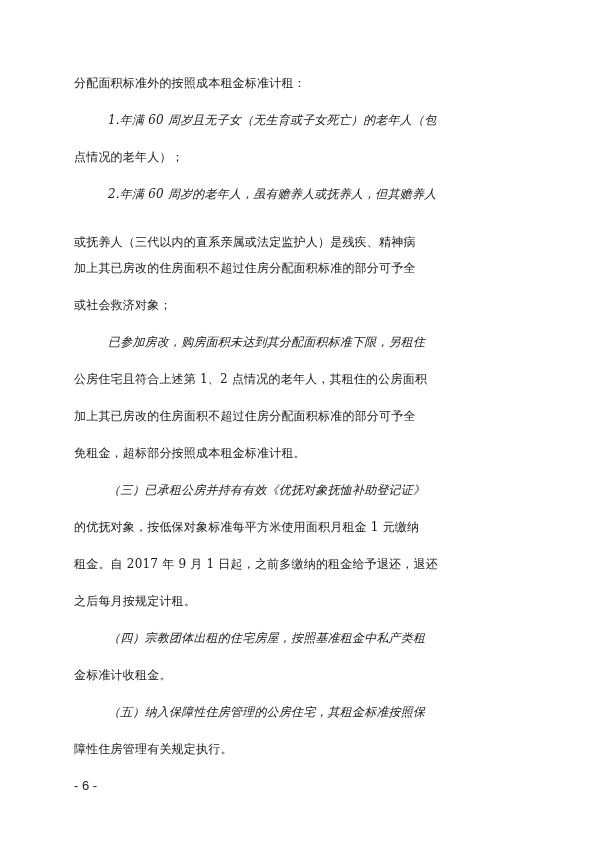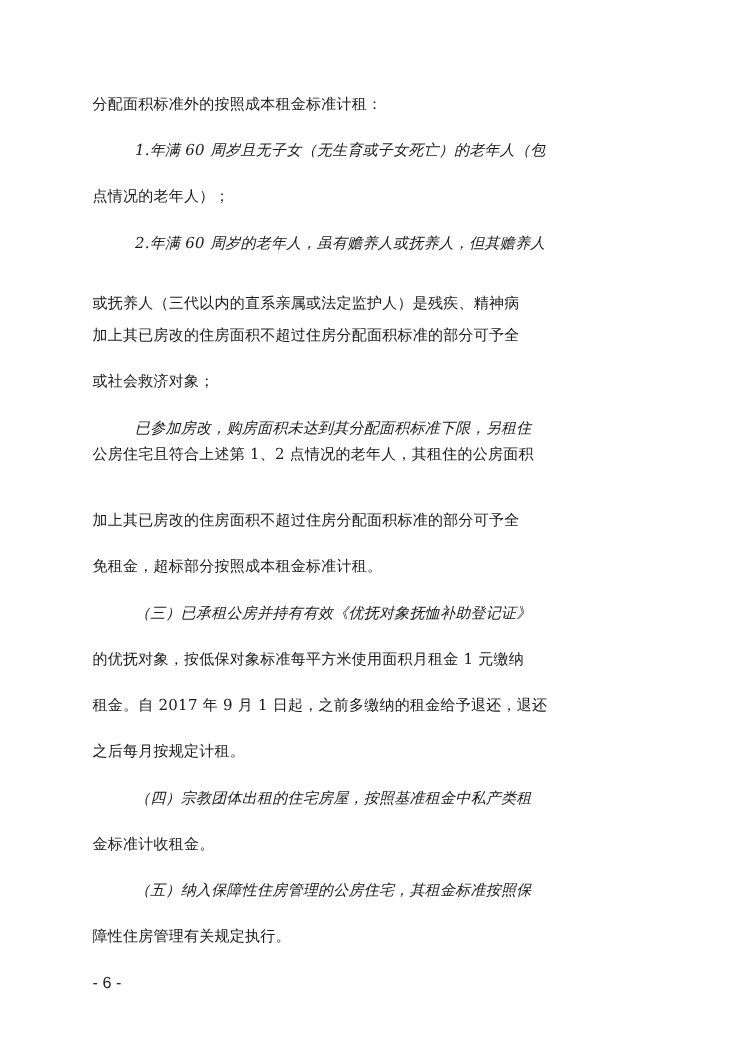--- a/index.html
+++ b/index.html
@@ -15,21 +15,21 @@
 
 <div class="page">
   <div class="line" style="top:73px">分配面积标准外的按照成本租金标准计租：</div>
   <div class="line indent" style="top:110px">1.年满 60 周岁且无子女（无生育或子女死亡）的老年人（包</div>
   <div class="line" style="top:147px">点情况的老年人）；</div>
   <div class="line indent" style="top:184px">2.年满 60 周岁的老年人，虽有赡养人或抚养人，但其赡养人</div>
   <div class="line" style="top:232px">或抚养人（三代以内的直系亲属或法定监护人）是残疾、精神病</div>
   <div class="line" style="top:258px">加上其已房改的住房面积不超过住房分配面积标准的部分可予全</div>
   <div class="line" style="top:295px">或社会救济对象；</div>
   <div class="line indent" style="top:332px">已参加房改，购房面积未达到其分配面积标准下限，另租住</div>
-  <div class="line" style="top:353px">公房住宅且符合上述第 1、2 点情况的老年人，其租住的公房面积</div>
+  <div class="line" style="top:369px">公房住宅且符合上述第 1、2 点情况的老年人，其租住的公房面积</div>
   <div class="line" style="top:406px">加上其已房改的住房面积不超过住房分配面积标准的部分可予全</div>
   <div class="line" style="top:443px">免租金，超标部分按照成本租金标准计租。</div>
   <div class="line indent" style="top:480px">（三）已承租公房并持有有效《优抚对象抚恤补助登记证》</div>
   <div class="line" style="top:517px">的优抚对象，按低保对象标准每平方米使用面积月租金 1 元缴纳</div>
   <div class="line" style="top:554px">租金。自 2017 年 9 月 1 日起，之前多缴纳的租金给予退还，退还</div>
   <div class="line" style="top:591px">之后每月按规定计租。</div>
   <div class="line indent" style="top:628px">（四）宗教团体出租的住宅房屋，按照基准租金中私产类租</div>
   <div class="line" style="top:665px">金标准计收租金。</div>
   <div class="line indent" style="top:702px">（五）纳入保障性住房管理的公房住宅，其租金标准按照保</div>
   <div class="line" style="top:739px">障性住房管理有关规定执行。</div>

